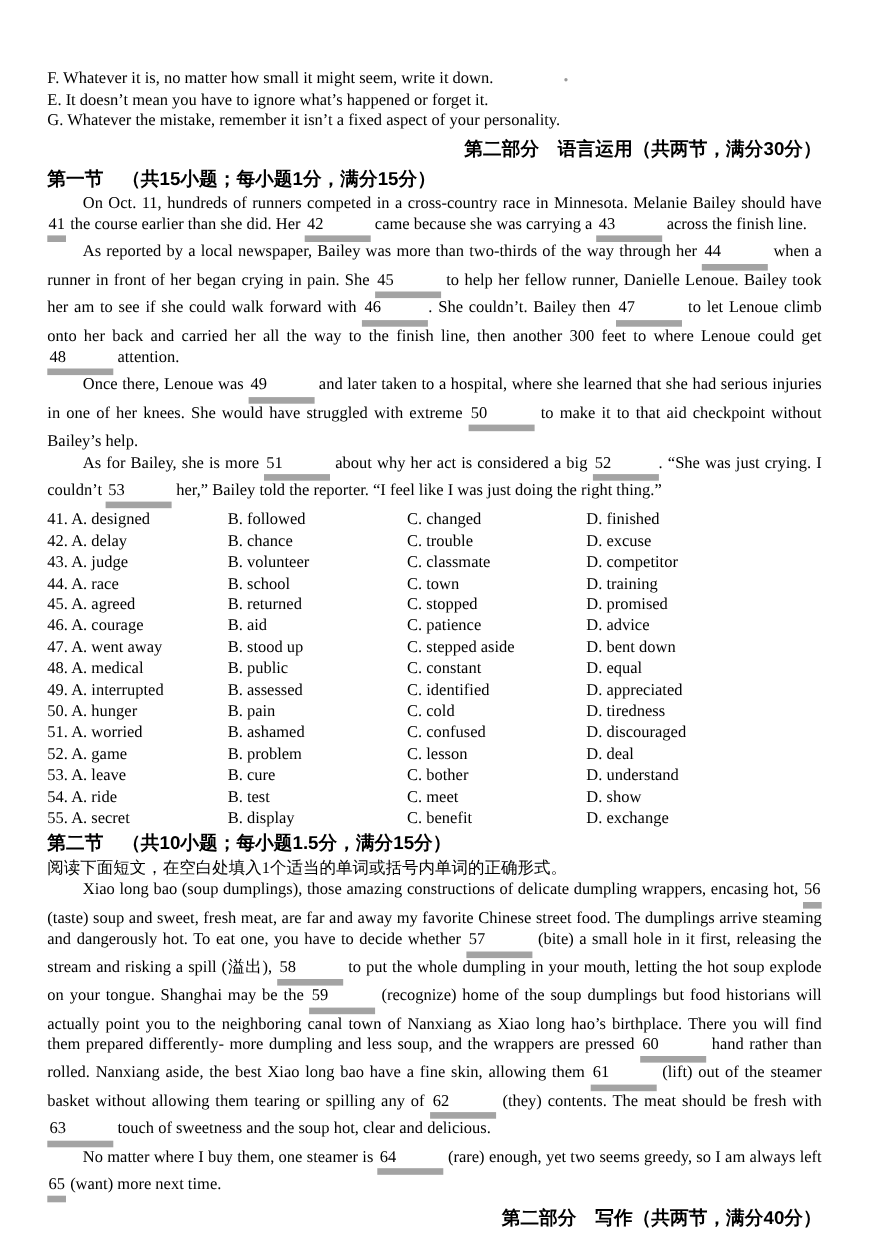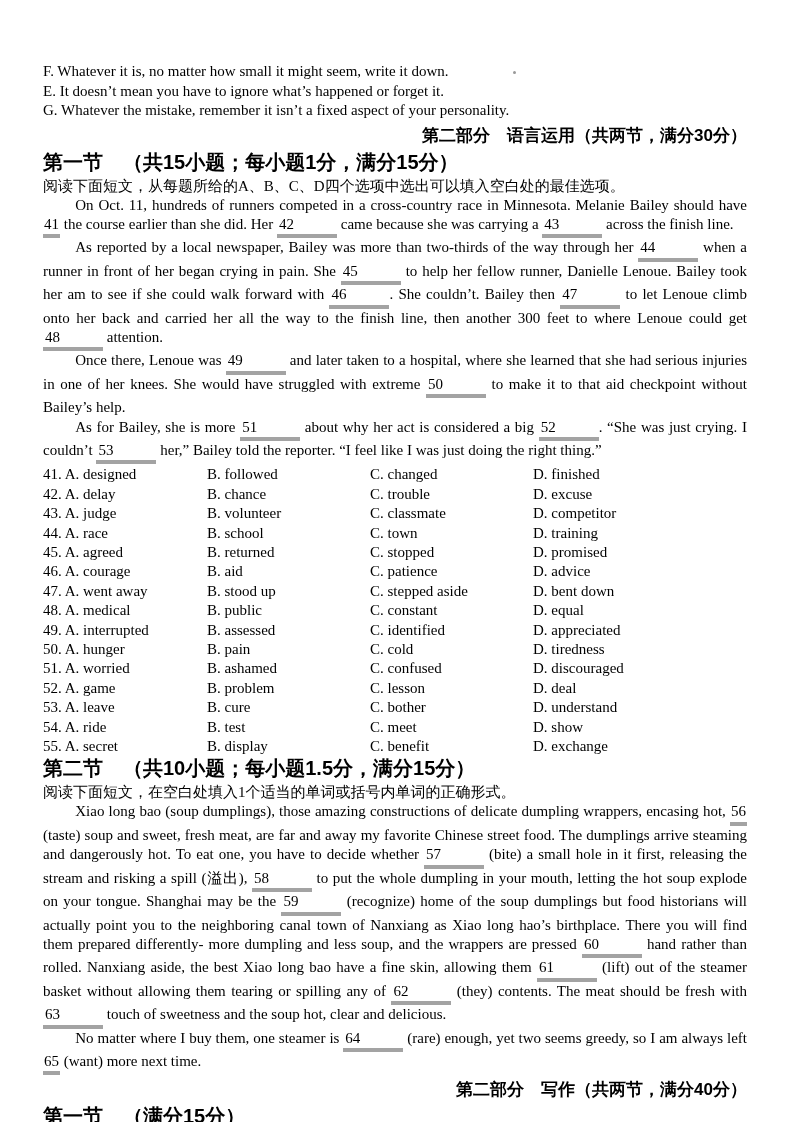--- a/index.html
+++ b/index.html
@@ -22,38 +22,38 @@
     text-align: right;
     font-weight: bold;
     font-size: 17px;
     line-height: 24px;
     font-family: "Liberation Sans", "DejaVu Sans", sans-serif;
   }
   .section-heading {
     margin: 1px 0 2px 0;
     text-align: left;
     font-weight: bold;
-    font-size: 20px;
+    font-size: 17px;
     line-height: 23px;
     font-family: "Liberation Sans", "DejaVu Sans", sans-serif;
   }
   .instructions {
     font-size: 15px;
     line-height: 20px;
   }
   .passage p {
     margin: 0;
     font-size: 15px;
     line-height: 19.4px;
     text-align: justify;
     text-indent: 2.15em;
   }
   .blank {
     display: inline-block;
-    border-bottom: 4px solid #a3a3a3;
+    border-bottom: 6px solid #a3a3a3;
     min-width: 60px;
     padding: 0 2px;
     text-indent: 0;
     text-align: left;
   }
   .blank.short {
     min-width: 0;
     padding: 0 1px;
   }
   .qtable { margin-top: 1px; }
@@ -87,21 +87,20 @@
 <div class="page">
 
   <div>
     <div class="line">F. Whatever it is, no matter how small it might seem, write it down.</div>
     <div class="line">E. It doesn’t mean you have to ignore what’s happened or forget it.</div>
     <div class="line">G. Whatever the mistake, remember it isn’t a fixed aspect of your personality.</div>
   </div>
 
   <h2 class="part-heading">第二部分　语言运用（共两节，满分30分）</h2>
   <h3 class="section-heading">第一节　（共15小题；每小题1分，满分15分）</h3>
-  <div class="line instructions">阅读下面短文，从每题所给的A、B、C、D四个选项中选出可以填入空白处的最佳选项。</div>
 
   <div class="passage">
     <p>On Oct. 11, hundreds of runners competed in a cross-country race in Minnesota. Melanie Bailey should have <span class="blank short">41</span> the course earlier than she did. Her <span class="blank">42</span> came because she was carrying a <span class="blank">43</span> across the finish line.</p>
     <p>As reported by a local newspaper, Bailey was more than two-thirds of the way through her <span class="blank">44</span> when a runner in front of her began crying in pain. She <span class="blank">45</span> to help her fellow runner, Danielle Lenoue. Bailey took her am to see if she could walk forward with <span class="blank">46</span>. She couldn’t. Bailey then <span class="blank">47</span> to let Lenoue climb onto her back and carried her all the way to the finish line, then another 300 feet to where Lenoue could get <span class="blank">48</span> attention.</p>
     <p>Once there, Lenoue was <span class="blank">49</span> and later taken to a hospital, where she learned that she had serious injuries in one of her knees. She would have struggled with extreme <span class="blank">50</span> to make it to that aid checkpoint without Bailey’s help.</p>
     <p>As for Bailey, she is more <span class="blank">51</span> about why her act is considered a big <span class="blank">52</span>. “She was just crying. I couldn’t <span class="blank">53</span> her,” Bailey told the reporter. “I feel like I was just doing the right thing.”</p>
   </div>
 
   <div class="qtable" id="questions">
       <div class="qrow">

